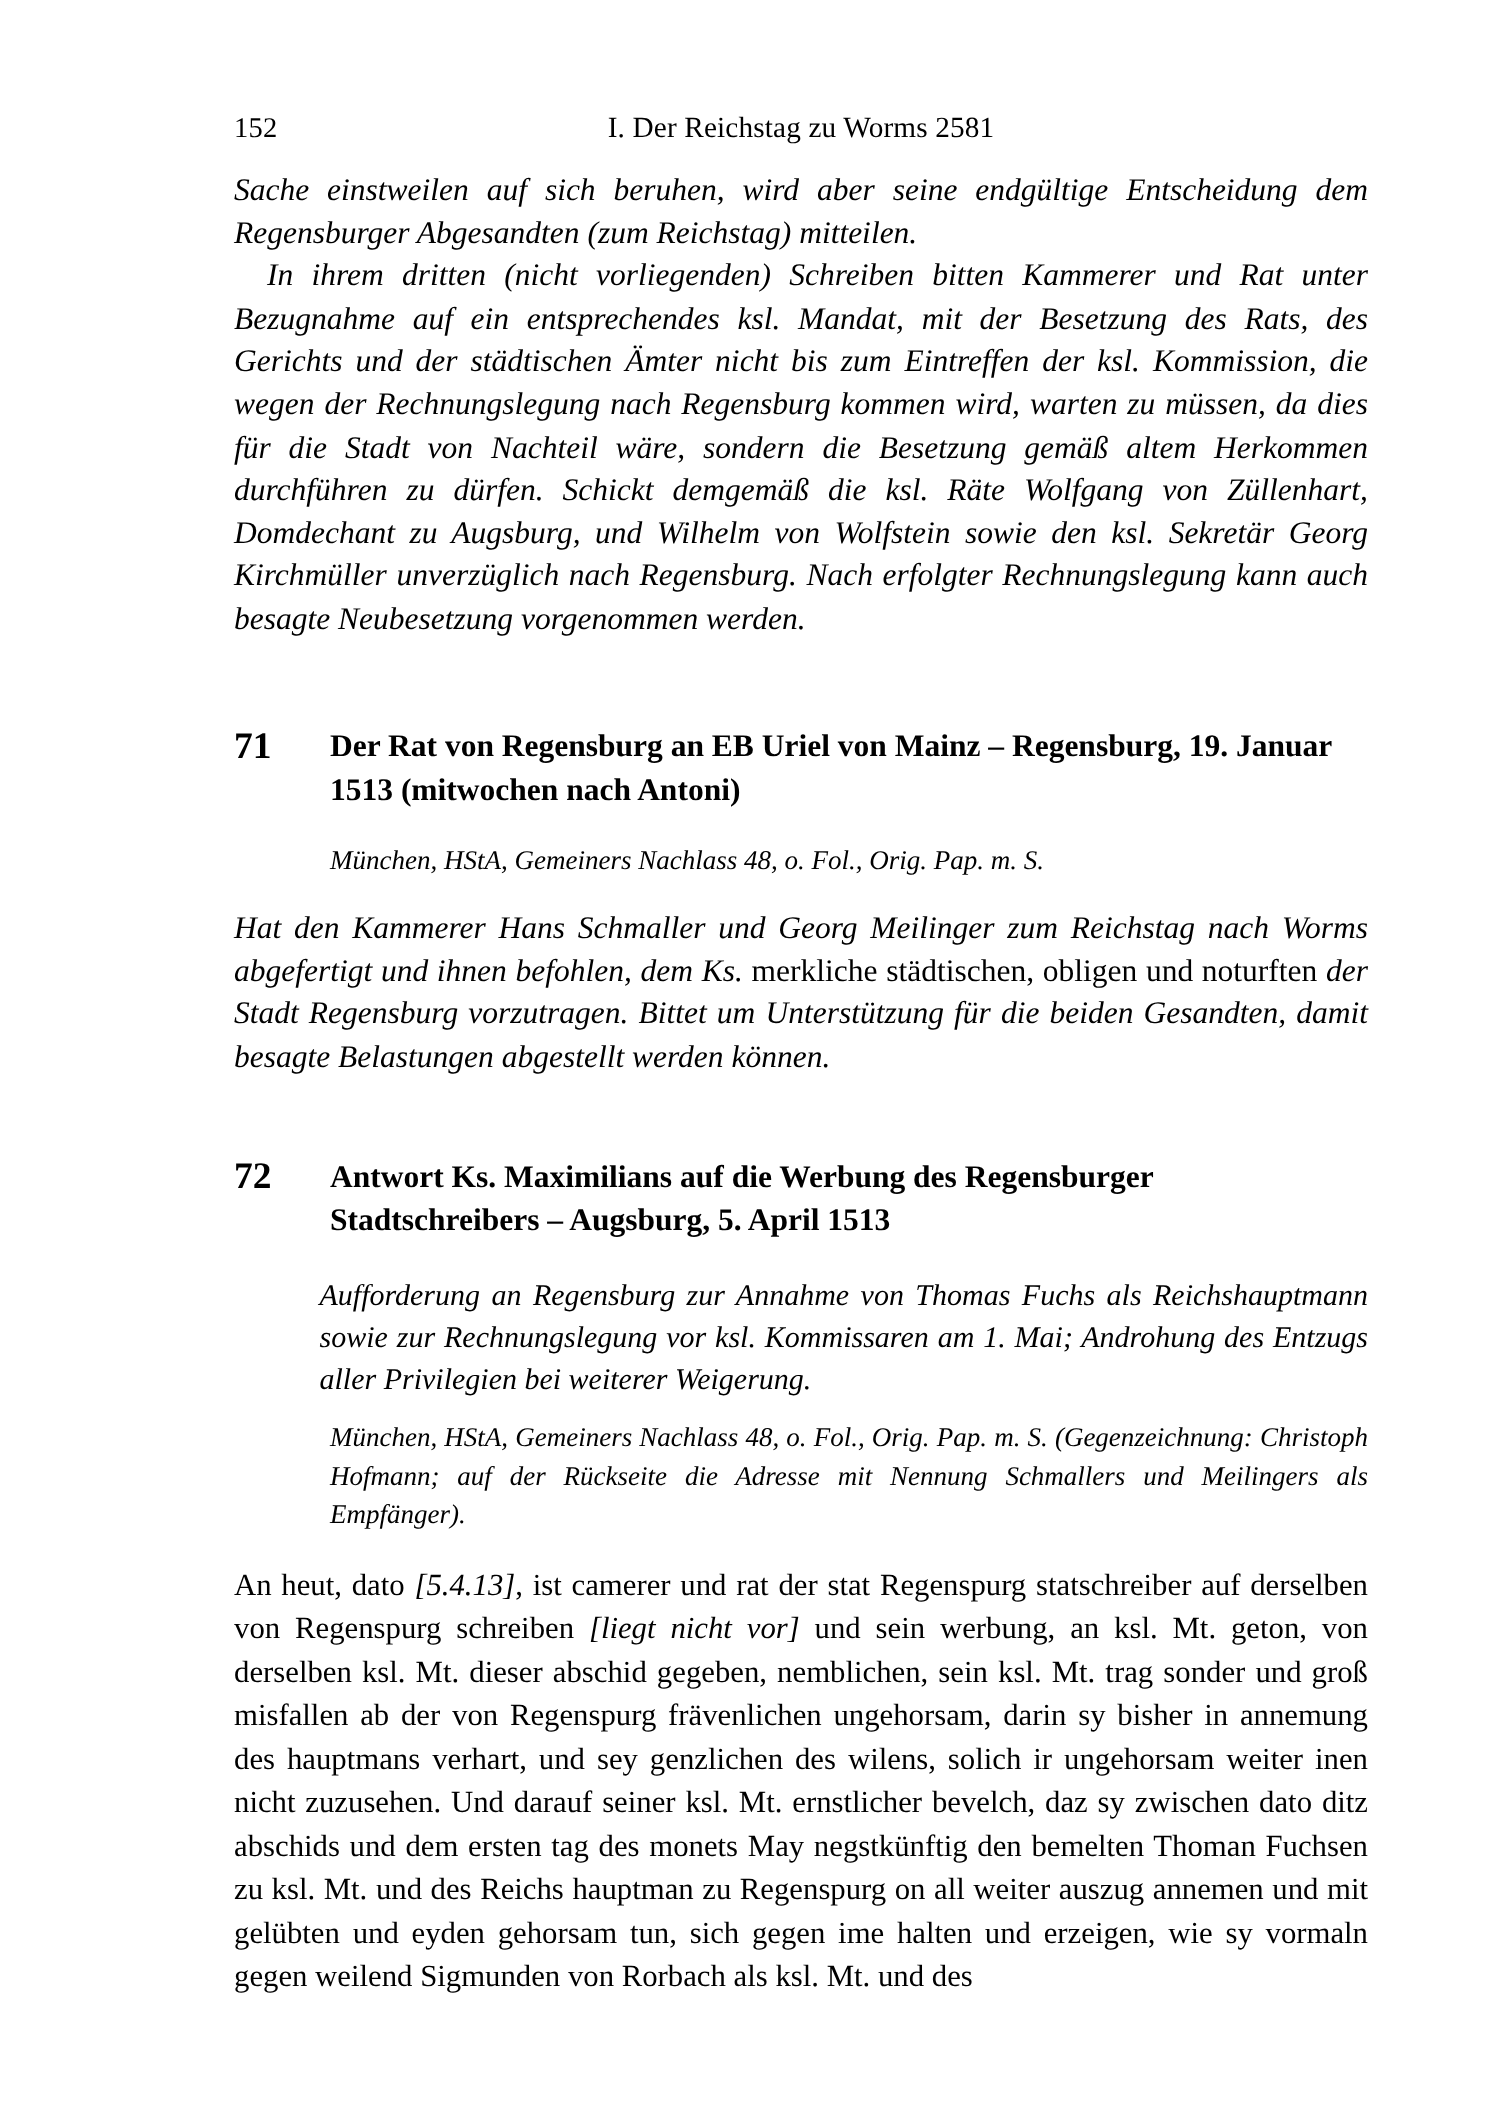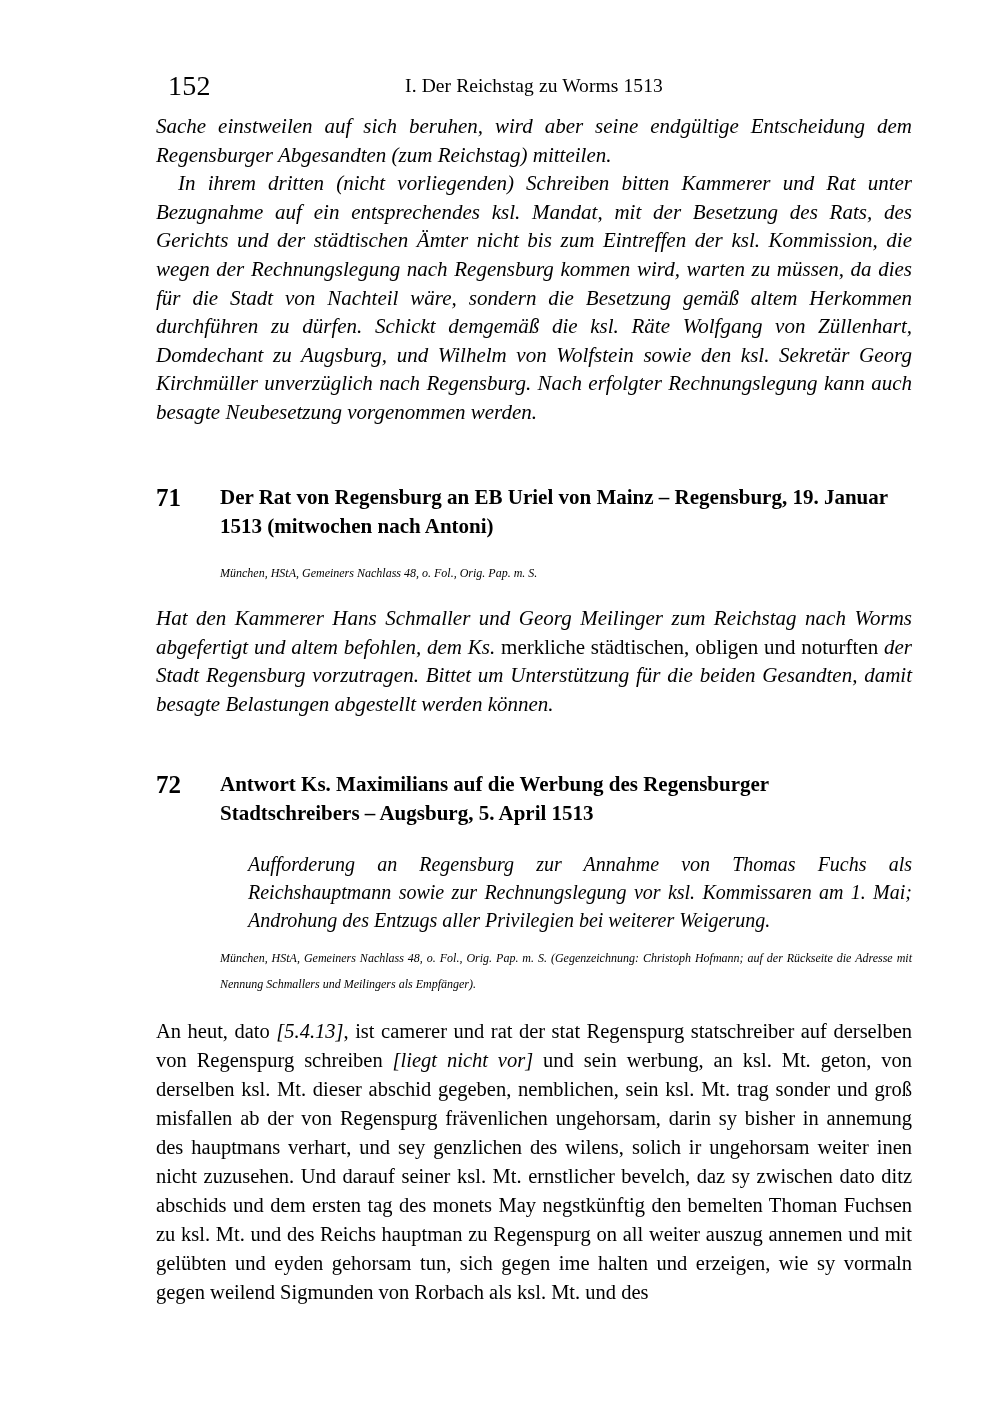--- a/index.html
+++ b/index.html
@@ -27,23 +27,23 @@
   
   .running-head {
     position: relative;
     height: 40px;
     margin-top: 72px;
     font-size: 20px;
     line-height: 28px;
   }
   .folio {
     position: absolute;
-    left: 12px;
+    left: 0;
     top: 0;
-    font-size: 28px;
+    font-size: 19px;
     letter-spacing: 0.2px;
   }
   .head-title {
     position: absolute;
     left: 0;
     right: 0;
     top: 0;
     text-align: center;
     font-size: 19.5px;
     letter-spacing: 0.1px;
@@ -92,28 +92,28 @@
     left: 0;
     top: 0;
     font-weight: bold;
     font-size: 25px;
   }
 
   
   .source-note {
     margin-left: 64px;
     font-style: italic;
-    font-size: 12px;
+    font-size: 18px;
     line-height: 25.5px;
     text-align: justify;
     text-align-last: left;
   }
 
   .regest-indent {
-    margin-left: 92px;
+    margin-left: 57px;
     font-style: italic;
     font-size: 20px;
     line-height: 28px;
     text-align: justify;
     text-align-last: left;
   }
 
   
   .sp-after-intro   { height: 56px; }
   .sp-head-to-src   { height: 20px; }
@@ -123,40 +123,40 @@
   .sp-reg-to-src    { height: 12px; }
   .sp-src-to-body   { height: 20px; }
 </style>
 </head>
 <body>
 
 <div class="page">
 
   <div class="running-head">
     <span class="folio">152</span>
-    <span class="head-title">I. Der Reichstag zu Worms 1513</span>
+    <span class="head-title">I. Der Reichstag zu Worms 2581</span>
   </div>
 
   <p class="regest">Sache einstweilen auf sich beruhen, wird aber seine endgültige Entscheidung dem Regensburger Abgesandten (zum Reichstag) mitteilen.</p>
   <p class="regest"><span class="ind"></span><span>In ihrem dritten (nicht vorliegenden) Schreiben bitten Kammerer und Rat unter Bezugnahme auf ein entsprechendes ksl. Mandat, mit der Besetzung des Rats, des Gerichts und der städtischen Ämter nicht bis zum Eintreffen der ksl. Kommission, die wegen der Rechnungslegung nach Regensburg kommen wird, warten zu müssen, da dies für die Stadt von Nachteil wäre, sondern die Besetzung gemäß altem Herkommen durchführen zu dürfen. Schickt demgemäß die ksl. Räte Wolfgang von Züllenhart, Domdechant zu Augsburg, und Wilhelm von Wolfstein sowie den ksl. Sekretär Georg Kirchmüller unverzüglich nach Regensburg. Nach erfolgter Rechnungslegung kann auch besagte Neubesetzung vorgenommen werden.</span></p>
 
   <div class="sp-after-intro"></div>
 
   <div class="doc-heading">
     <span class="num">71</span>
     <span>Der Rat von Regensburg an EB Uriel von Mainz – Regensburg, 19. Januar 1513 (mitwochen nach Antoni)</span>
   </div>
 
   <div class="sp-head-to-src"></div>
 
   <div class="source-note">München, HStA, Gemeiners Nachlass 48, o. Fol., Orig. Pap. m. S.</div>
 
   <div class="sp-src-to-text"></div>
 
-  <p class="regest"><span>Hat den Kammerer Hans Schmaller und Georg Meilinger zum Reichstag nach Worms abgefertigt und altem befohlen, dem Ks.</span><span class="rm"> merkliche städtischen, obligen und noturften </span><span>der Stadt Regensburg vorzutragen. Bittet um Unterstützung für die beiden Gesandten, damit besagte Belastungen abgestellt werden können.</span></p>
+  <p class="regest"><span>Hat den Kammerer Hans Schmaller und Georg Meilinger zum Reichstag nach Worms abgefertigt und ihnen befohlen, dem Ks.</span><span class="rm"> merkliche städtischen, obligen und noturften </span><span>der Stadt Regensburg vorzutragen. Bittet um Unterstützung für die beiden Gesandten, damit besagte Belastungen abgestellt werden können.</span></p>
 
   <div class="sp-block-gap"></div>
 
   <div class="doc-heading">
     <span class="num">72</span>
     <span>Antwort Ks. Maximilians auf die Werbung des Regensburger Stadtschreibers – Augsburg, 5. April 1513</span>
   </div>
 
   <div class="sp-head-to-reg"></div>
 

